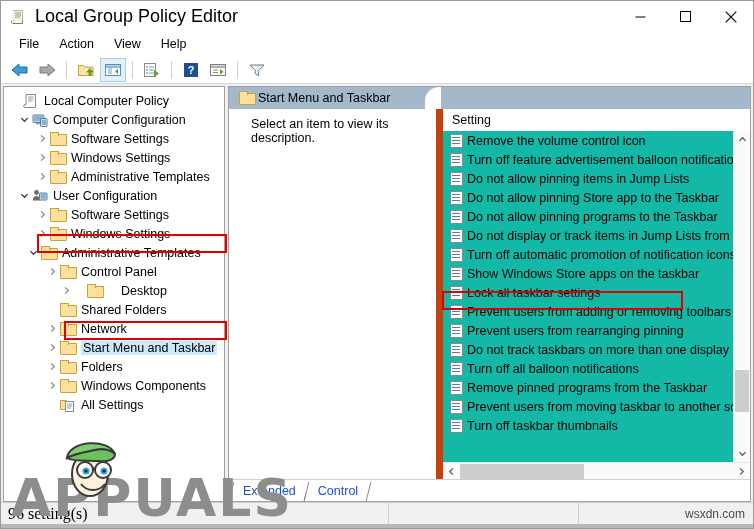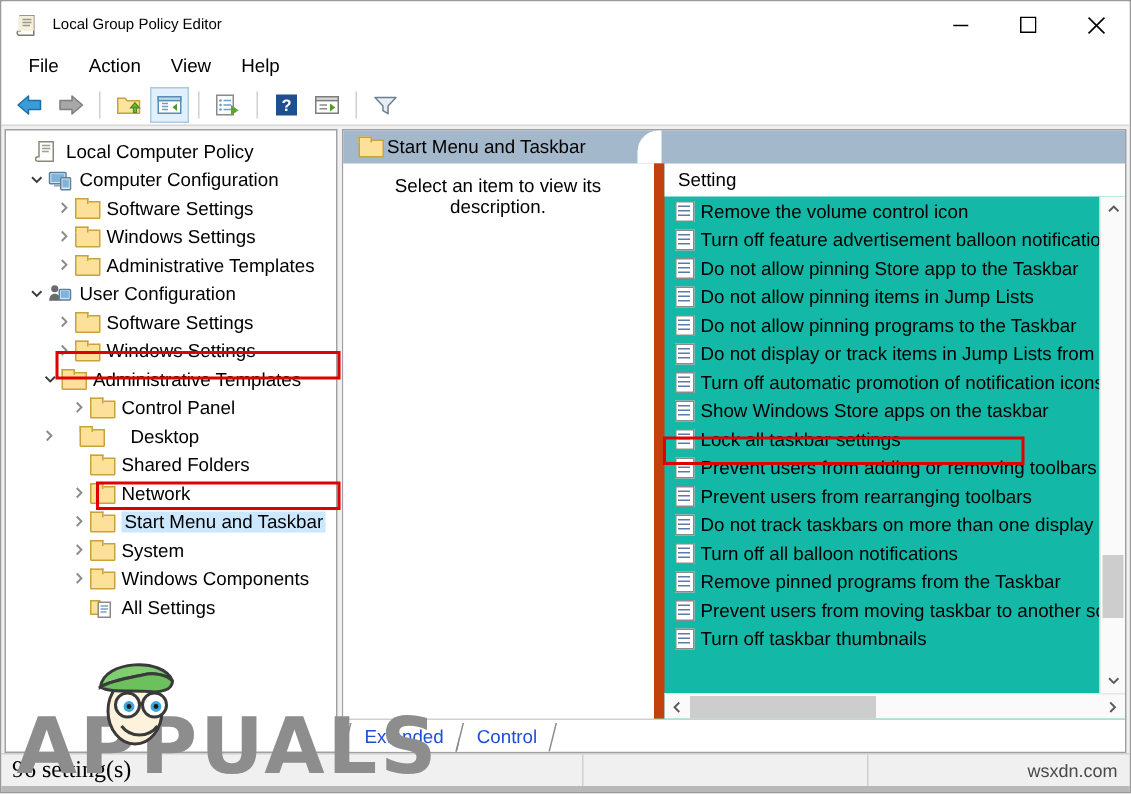--- a/index.html
+++ b/index.html
@@ -23,21 +23,21 @@
     height: 31px; flex: 0 0 31px;
     background: #ffffff;
     display: flex; align-items: center;
     position: relative;
   }
   .title-icon {
     width: 18px; height: 18px; margin-left: 9px; margin-right: 7px;
     position: relative; flex: 0 0 18px;
   }
   .title-text {
-    font-size: 10px; color: #000; white-space: nowrap;
+    font-size: 18px; color: #000; white-space: nowrap;
   }
   .win-controls {
     position: absolute; right: 0; top: 0; height: 31px;
     display: flex;
   }
   .win-btn {
     width: 45px; height: 31px;
     display: flex; align-items: center; justify-content: center;
     color: #000;
   }
@@ -74,21 +74,20 @@
     width: 1px; height: 18px; background: #cfcfcf; margin: 0 5px;
   }
 
   
   .body {
     flex: 1 1 auto;
     display: flex;
     background: #f0f0f0;
     padding: 2px 2px 0 2px;
     min-height: 0;
-    text-align: center;
   }
 
   
   .tree-pane {
     width: 222px; flex: 0 0 222px;
     background: #fff;
     border: 1px solid #a0a0a0;
     position: relative;
     overflow: hidden;
   }
@@ -140,21 +139,21 @@
     position:absolute; left:196px; top:0; bottom:0; width:16px;
     background:#ffffff;
     border-top-left-radius: 14px;
   }
   .rp-content {
     flex: 1 1 auto; display:flex; min-height:0;
     background:#fff;
   }
   .desc-pane {
     width: 207px; flex: 0 0 207px;
-    padding: 8px 6px 0 5px;
+    padding: 8px 6px 0 22px;
     font-size:12.5px; color:#000;
     background:#fff;
   }
   .list-pane {
     flex:1 1 auto; min-width:0;
     display:flex; flex-direction:column;
     border-left: 7px solid #c2410c;
     background:#14b8a6;
     position:relative;
   }
@@ -521,21 +520,21 @@
             <svg class="chev" viewBox="0 0 10 10">
                 <polyline points="3.5,1.5 7,5 3.5,8.5" fill="none" stroke="#8a8a8a" stroke-width="1.4"></polyline>
               </svg>
           </div>
           <div class="ico">
               <div class="folder"></div>
             </div>
           <div class="tree-label">Control Panel</div>
         </div>
 
-        <div class="tree-row" style="padding-left:21px;gap:13px;">
+        <div class="tree-row" style="padding-left:55px;gap:13px;">
           <div class="tw">
             <svg class="chev" viewBox="0 0 10 10">
                 <polyline points="3.5,1.5 7,5 3.5,8.5" fill="none" stroke="#8a8a8a" stroke-width="1.4"></polyline>
               </svg>
           </div>
           <div class="ico">
               <div class="folder"></div>
             </div>
           <div class="tree-label">Desktop</div>
         </div>
@@ -574,21 +573,21 @@
 
         <div class="tree-row" style="padding-left:41px;">
           <div class="tw">
             <svg class="chev" viewBox="0 0 10 10">
                 <polyline points="3.5,1.5 7,5 3.5,8.5" fill="none" stroke="#8a8a8a" stroke-width="1.4"></polyline>
               </svg>
           </div>
           <div class="ico">
               <div class="folder"></div>
             </div>
-          <div class="tree-label">System</div>
+          <div class="tree-label">Folders</div>
         </div>
 
         <div class="tree-row" style="padding-left:41px;">
           <div class="tw">
             <svg class="chev" viewBox="0 0 10 10">
                 <polyline points="3.5,1.5 7,5 3.5,8.5" fill="none" stroke="#8a8a8a" stroke-width="1.4"></polyline>
               </svg>
           </div>
           <div class="ico">
               <div class="folder"></div>
@@ -665,46 +664,46 @@
             <div class="setting-row">
               <span class="polyicon">
                 <span class="pg"></span>
                 <span class="dt" style="top:3px"></span>
                   <span class="ln" style="top:3px"></span>
                 <span class="dt" style="top:6px"></span>
                   <span class="ln" style="top:6px"></span>
                 <span class="dt" style="top:9px"></span>
                   <span class="ln" style="top:9px"></span>
               </span>
+              <span class="setting-text">Do not allow pinning items in Jump Lists</span>
+            </div>
+
+            <div class="setting-row">
+              <span class="polyicon">
+                <span class="pg"></span>
+                <span class="dt" style="top:3px"></span>
+                  <span class="ln" style="top:3px"></span>
+                <span class="dt" style="top:6px"></span>
+                  <span class="ln" style="top:6px"></span>
+                <span class="dt" style="top:9px"></span>
+                  <span class="ln" style="top:9px"></span>
+              </span>
               <span class="setting-text">Do not allow pinning Store app to the Taskbar</span>
             </div>
 
             <div class="setting-row">
               <span class="polyicon">
                 <span class="pg"></span>
                 <span class="dt" style="top:3px"></span>
                   <span class="ln" style="top:3px"></span>
                 <span class="dt" style="top:6px"></span>
                   <span class="ln" style="top:6px"></span>
                 <span class="dt" style="top:9px"></span>
                   <span class="ln" style="top:9px"></span>
               </span>
-              <span class="setting-text">Do not allow pinning items in Jump Lists</span>
-            </div>
-
-            <div class="setting-row">
-              <span class="polyicon">
-                <span class="pg"></span>
-                <span class="dt" style="top:3px"></span>
-                  <span class="ln" style="top:3px"></span>
-                <span class="dt" style="top:6px"></span>
-                  <span class="ln" style="top:6px"></span>
-                <span class="dt" style="top:9px"></span>
-                  <span class="ln" style="top:9px"></span>
-              </span>
               <span class="setting-text">Do not allow pinning programs to the Taskbar</span>
             </div>
 
             <div class="setting-row">
               <span class="polyicon">
                 <span class="pg"></span>
                 <span class="dt" style="top:3px"></span>
                   <span class="ln" style="top:3px"></span>
                 <span class="dt" style="top:6px"></span>
                   <span class="ln" style="top:6px"></span>
@@ -769,21 +768,21 @@
             <div class="setting-row">
               <span class="polyicon">
                 <span class="pg"></span>
                 <span class="dt" style="top:3px"></span>
                   <span class="ln" style="top:3px"></span>
                 <span class="dt" style="top:6px"></span>
                   <span class="ln" style="top:6px"></span>
                 <span class="dt" style="top:9px"></span>
                   <span class="ln" style="top:9px"></span>
               </span>
-              <span class="setting-text">Prevent users from rearranging toolbars</span>
+              <span class="setting-text">Prevent users from rearranging pinning</span>
             </div>
 
             <div class="setting-row">
               <span class="polyicon">
                 <span class="pg"></span>
                 <span class="dt" style="top:3px"></span>
                   <span class="ln" style="top:3px"></span>
                 <span class="dt" style="top:6px"></span>
                   <span class="ln" style="top:6px"></span>
                 <span class="dt" style="top:9px"></span>

